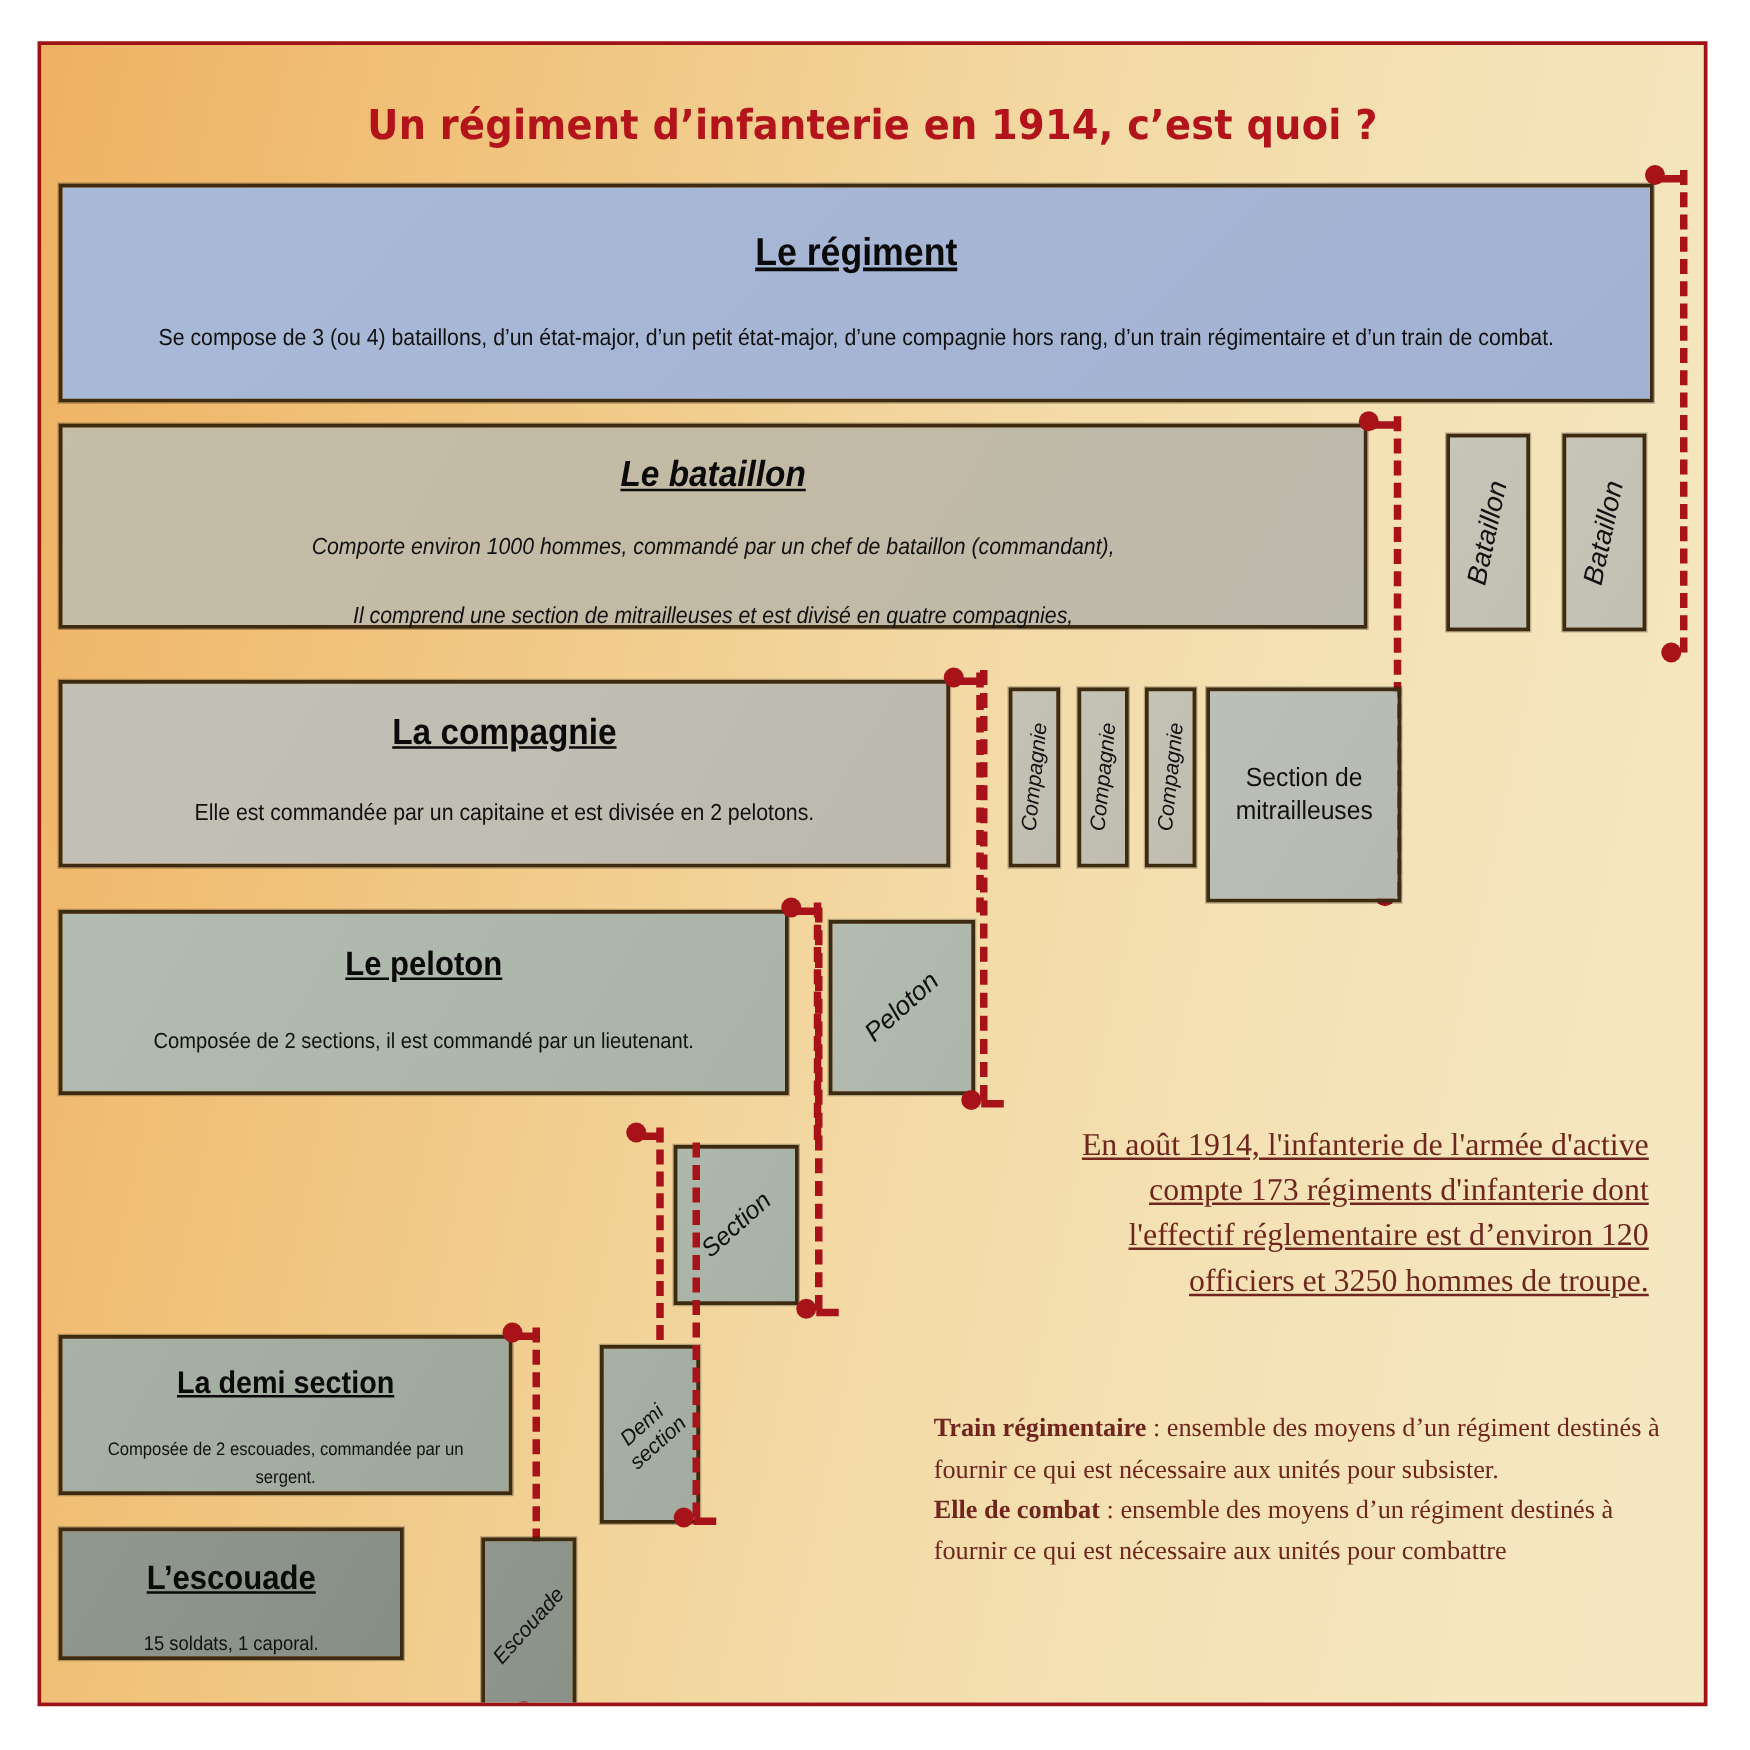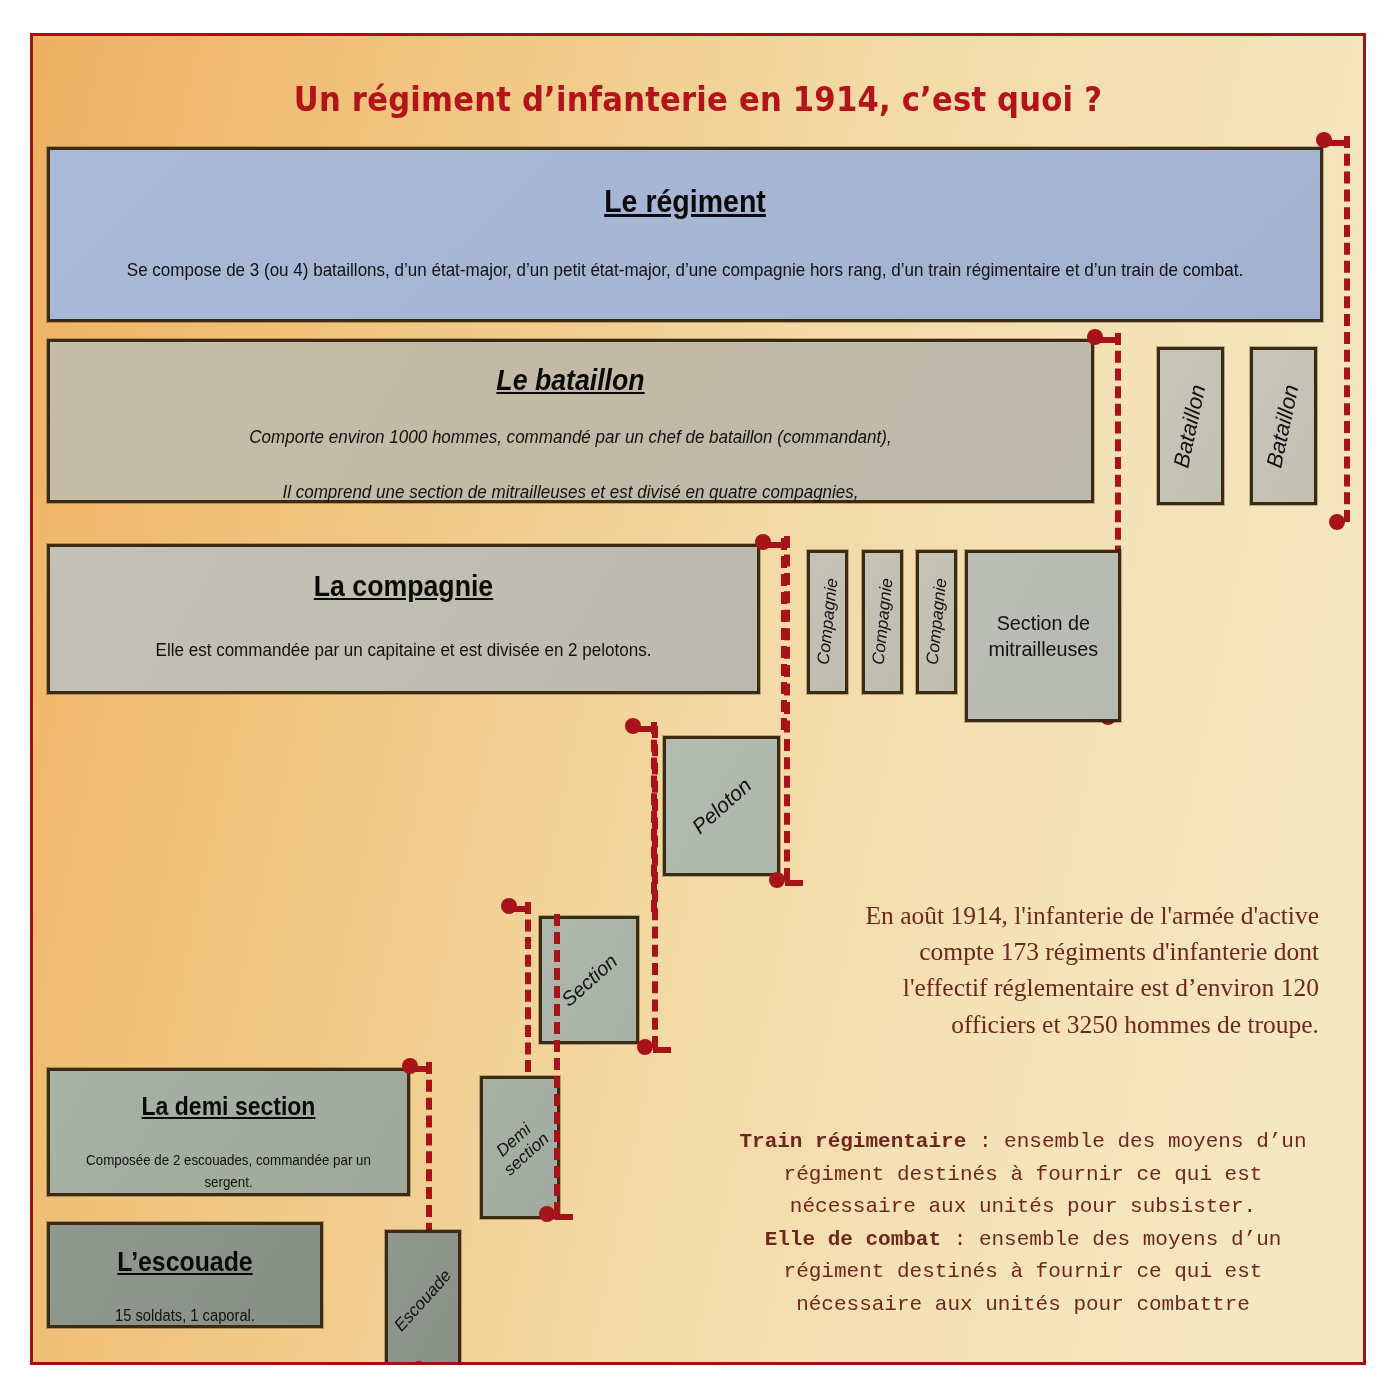--- a/index.html
+++ b/index.html
@@ -137,25 +137,26 @@
   .dot{ position:absolute; width:16px; height:16px; border-radius:50%; background:#a8131a; }
 
   
   #prose1{
     position:absolute; left:796px; top:862px; width:490px;
     text-align:right;
     font-family:"Liberation Serif",serif;
     font-size:25.5px;
     line-height:1.42;
     color:#70261e;
+    text-decoration:underline;
   }
   #prose2{
-    position:absolute; left:697px; top:1090px; width:586px;
-    text-align:center;
-    font-family:Liberation Mono, monospace;
+    position:absolute; left:714px; top:1090px; width:586px;
+    text-align:left;
+    font-family:Liberation Serif, serif;
     font-size:21px;
     line-height:1.55;
     color:#70261e;
   }
   #prose2 b{ font-weight:bold; }
   #tick{ position:absolute; left:49px; top:339px; width:3px; height:8px; background:#2b2b2b; opacity:.8; }
 </style>
 </head>
 <body>
 
@@ -204,20 +205,24 @@
     <span>Compagnie</span>
   </div>
   <div class="mini" id="m-mitrailleuses">
     <span>Section de
 mitrailleuses</span>
   </div>
   <div class="dot" style="left:722px;top:498px;"></div>
   <div class="hdash" style="left:732px;top:506px;width:20px;"></div>
   <div class="vdash" style="left:748px;top:502px;height:192px;"></div>
 
+  <div class="box" id="b-peloton">
+    <div class="bt">Le peloton</div>
+    <div class="bd">Composée de 2 sections, il est commandé par un lieutenant.</div>
+  </div>
   <div class="mini" id="m-peloton">
     <span>Peloton</span>
   </div>
   <div class="dot" style="left:592px;top:682px;"></div>
   <div class="hdash" style="left:602px;top:690px;width:20px;"></div>
   <div class="vdash" style="left:618px;top:686px;height:190px;"></div>
   <div class="vdash" style="left:751px;top:500px;height:344px;"></div>
   <div class="dot" style="left:736px;top:836px;"></div>
   <div class="hdash" style="left:752px;top:844px;width:18px;"></div>
 

